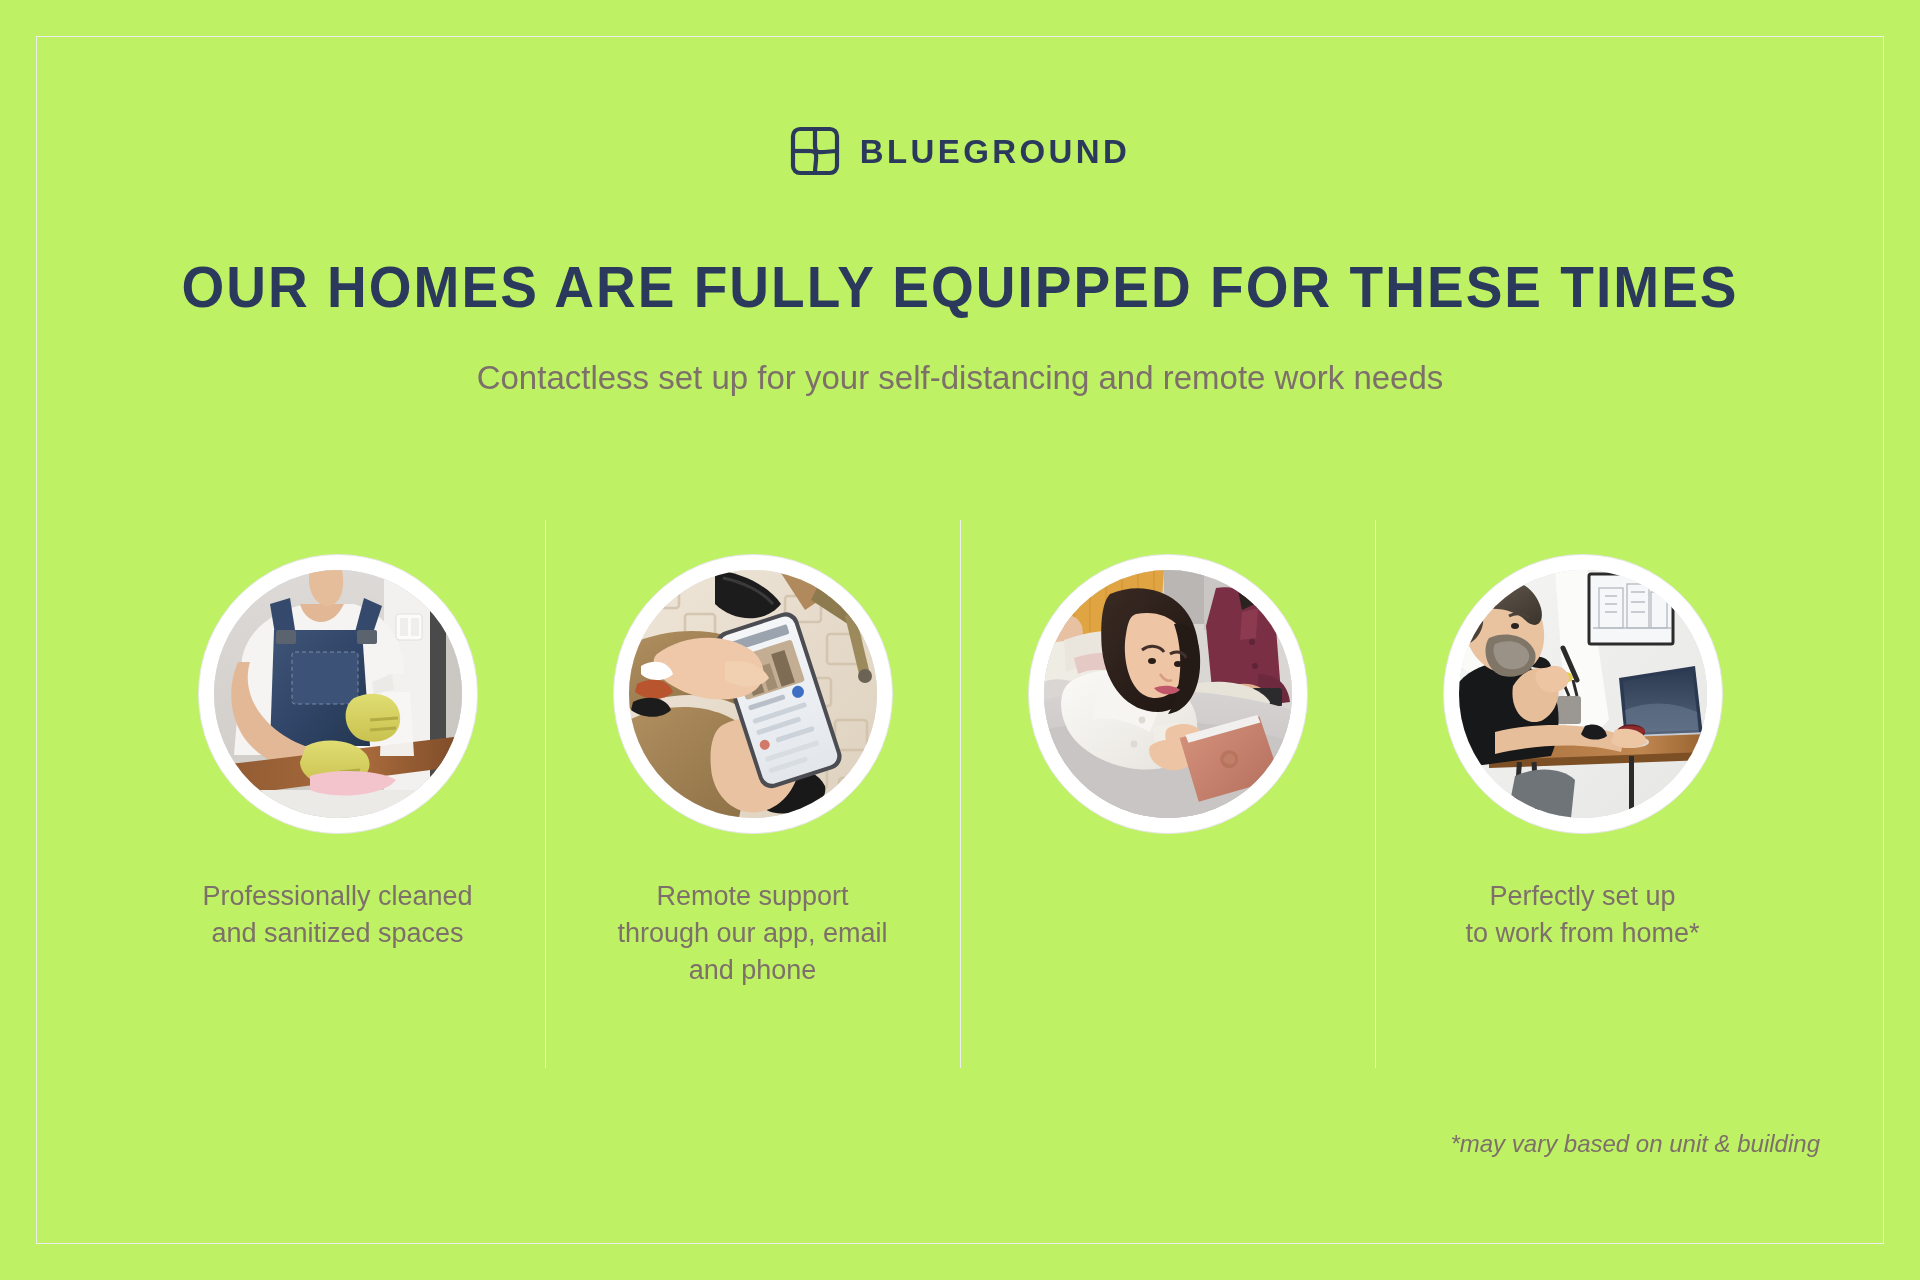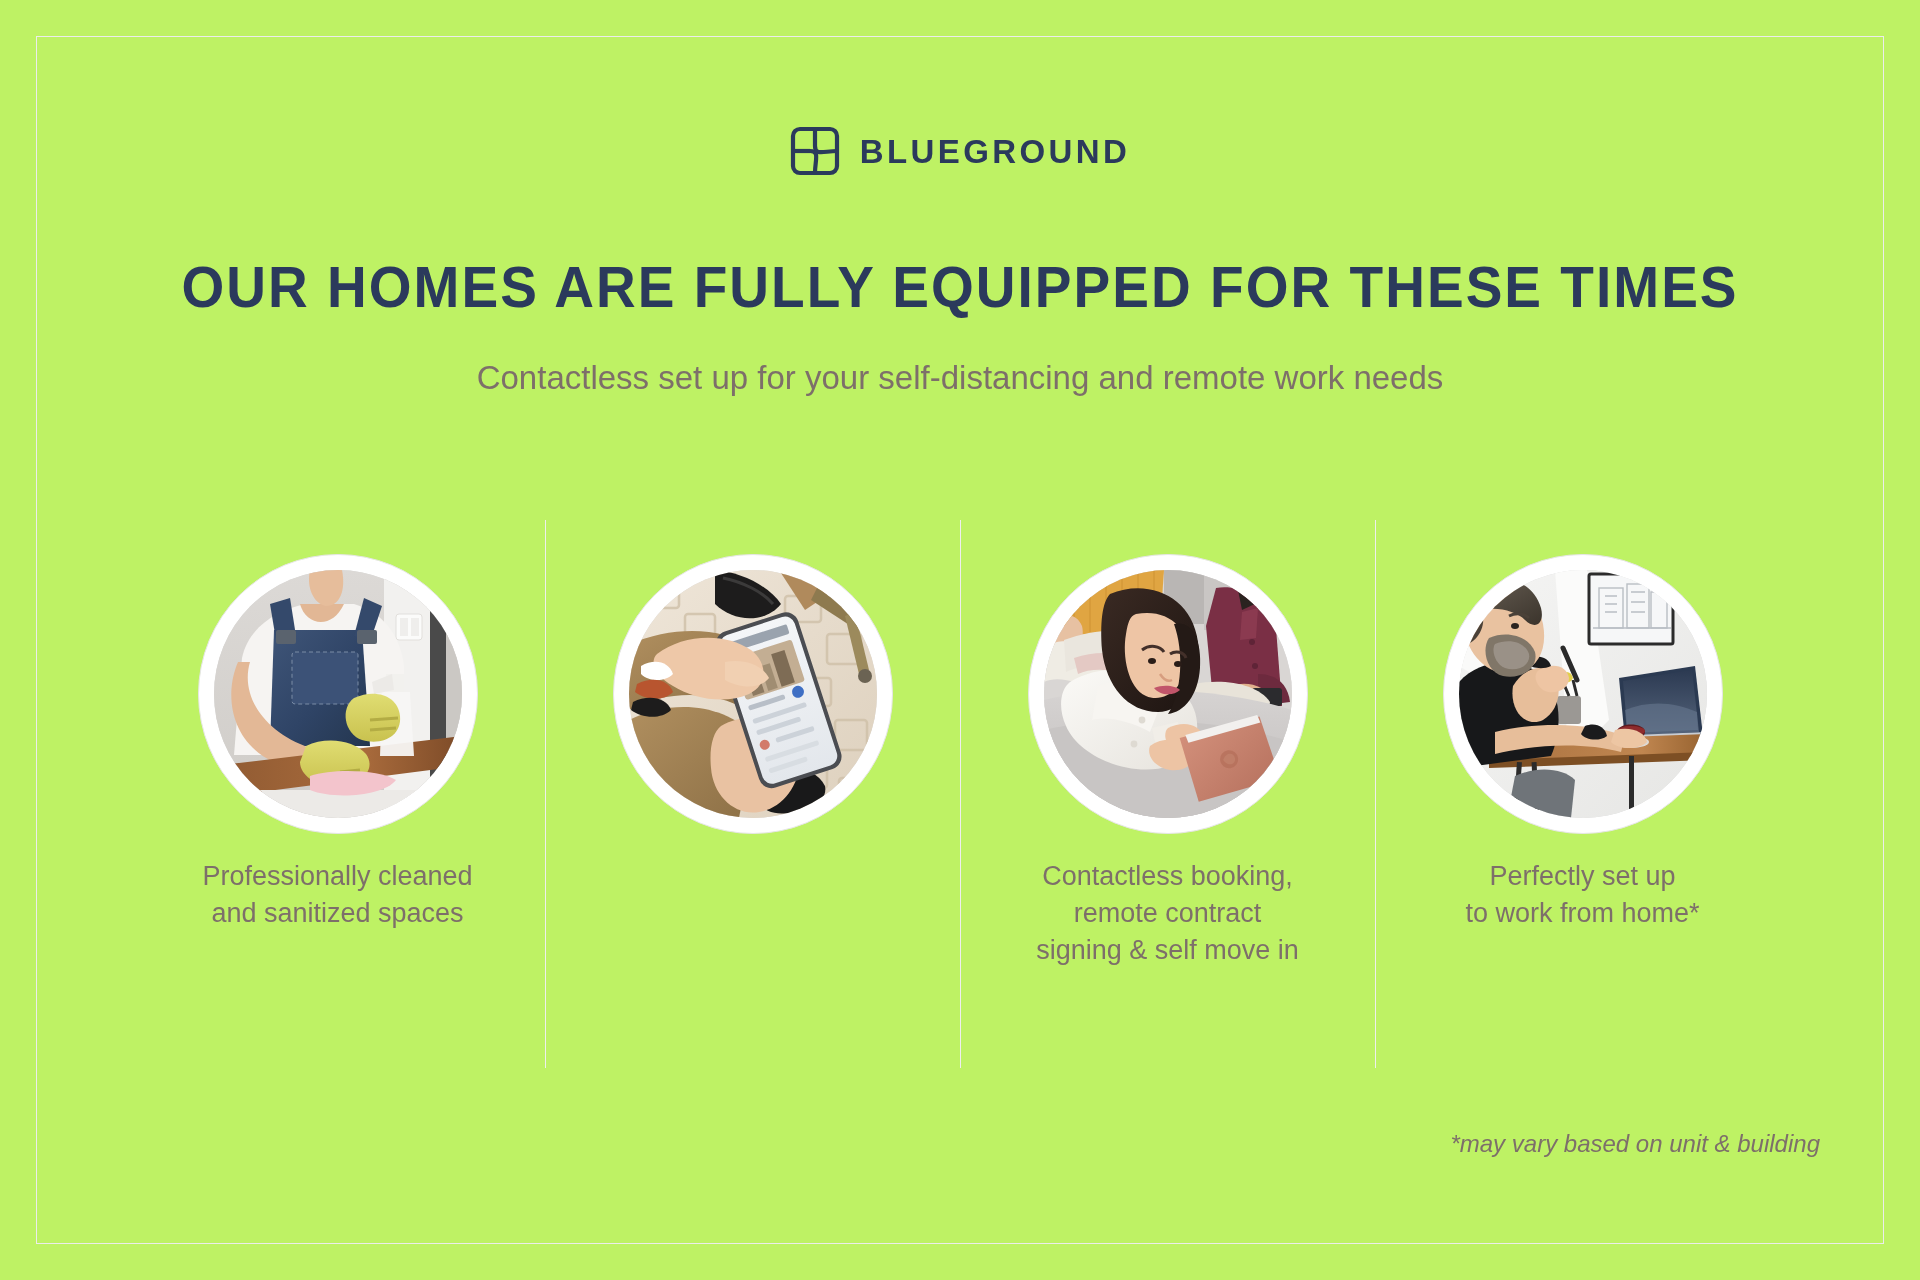--- a/index.html
+++ b/index.html
@@ -133,21 +133,21 @@
     position: relative;
     width: 248px;
     height: 248px;
     border-radius: 50%;
     overflow: hidden;
     background: #d9d9d9;
   }
   .photo svg { display: block; width: 100%; height: 100%; }
 
   .caption {
-    margin-top: 24px;
+    margin-top: 44px;
     text-align: center;
     font-family: "Liberation Sans", sans-serif;
     font-weight: 400;
     font-size: 27px;
     line-height: 1.37;
     color: #7d6f6a;
     white-space: pre-line;
     padding: 0 10px;
   }
 
@@ -324,20 +324,23 @@
 
             <path d="M28 84 C54 64, 96 62, 122 80 C140 94, 138 116, 120 124 C98 134, 66 130, 44 116 C26 106, 20 92, 28 84 Z" fill="#eec8a8"></path>
             <path d="M96 92 C116 88, 134 96, 140 108 C130 120, 110 118, 96 110 Z" fill="#f1d0b2"></path>
 
             <path d="M12 96 C26 88, 40 92, 44 104 C36 112, 20 112, 12 104 Z" fill="#ffffff"></path>
             <path d="M8 114 C24 106, 40 110, 44 122 C34 132, 16 130, 6 122 Z" fill="#b8552f"></path>
             <path d="M4 132 C20 124, 38 128, 42 140 C32 150, 12 148, 2 140 Z" fill="#1d1c1c"></path>
           </svg>
         </div>
       </div>
+      <div class="caption">Remote support
+through our app, email
+and phone</div>
     </div>
 
     <div class="feature">
       <div class="circle-wrap">
         <div class="photo">
           <svg viewBox="0 0 248 248" preserveAspectRatio="xMidYMid slice">
             <defs>
               <linearGradient id="bed3" x1="0" y1="0" x2="0" y2="1">
                 <stop offset="0%" stop-color="#d6d3d2"></stop>
                   <stop offset="100%" stop-color="#bfbcbb"></stop>
@@ -412,23 +415,20 @@
 
             <g transform="rotate(-8 180 196)">
               <path d="M140 162 L222 152 L234 216 L150 228 Z" fill="url(#tab3)"></path>
               <path d="M146 160 L220 150 L222 158 L148 168 Z" fill="#f2f0ee"></path>
               <circle cx="186" cy="190" r="9" fill="#b06a55" opacity="0.6"></circle>
               <path d="M180 190 C184 182, 192 184, 192 190 C192 196, 184 198, 180 190 Z" fill="#c07f69"></path>
             </g>
           </svg>
         </div>
       </div>
-      <div class="caption">Contactless booking,
-remote contract
-signing &amp; self move in</div>
     </div>
 
     <div class="feature">
       <div class="circle-wrap">
         <div class="photo">
           <svg viewBox="0 0 248 248" preserveAspectRatio="xMidYMid slice">
             <defs>
               <linearGradient id="wall4" x1="0" y1="0" x2="1" y2="1">
                 <stop offset="0%" stop-color="#f5f5f4"></stop>
                   <stop offset="100%" stop-color="#e6e6e4"></stop>

